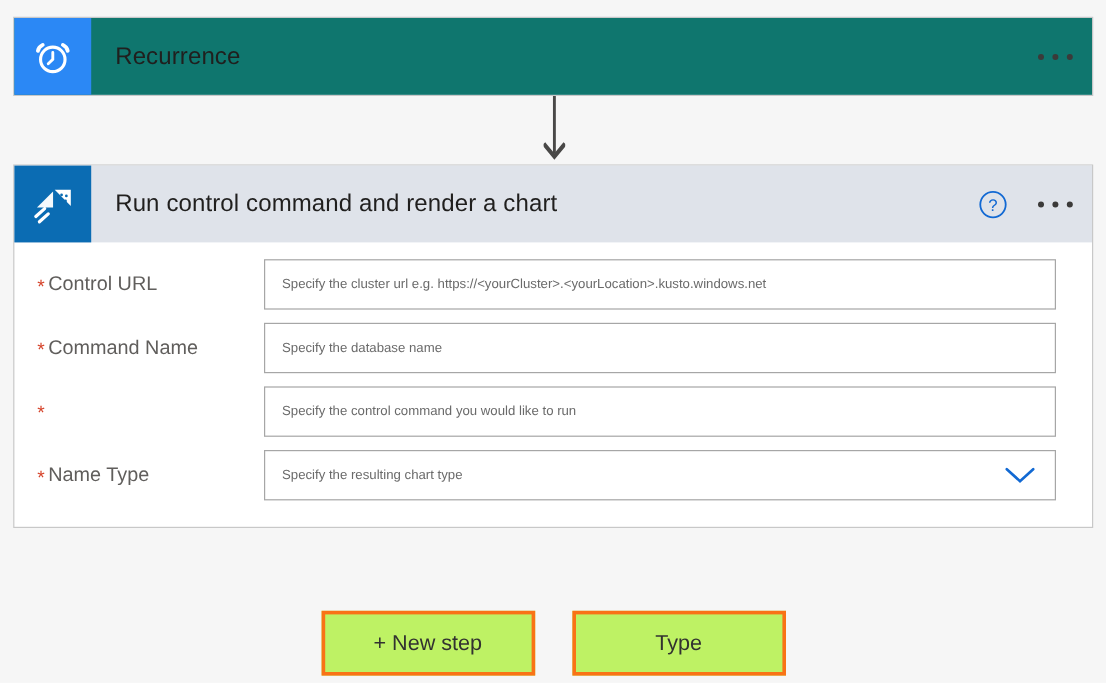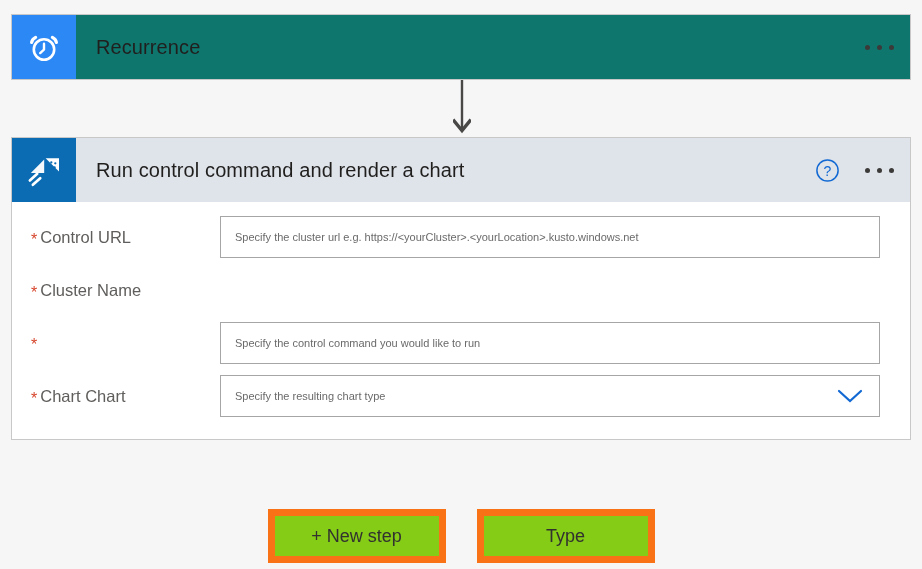--- a/index.html
+++ b/index.html
@@ -195,22 +195,22 @@
     position: absolute;
     left: 0;
     top: 509px;
     width: 922px;
     display: flex;
     justify-content: center;
     gap: 31px;
   }
   .footer-btn {
     height: 54px;
-    background: #84cc16;
-    border: 7px solid #f97316;
+    background: #bef264;
+    border: 3px solid #f97316;
     box-sizing: border-box;
     display: flex;
     align-items: center;
     justify-content: center;
     font-family: "Liberation Sans", sans-serif;
     font-size: 18px;
     color: #323130;
     cursor: pointer;
     padding: 0;
   }
@@ -292,37 +292,40 @@
         <span>Control URL</span>
       </div>
       <div class="field-input">
         <input type="text" placeholder="Specify the cluster url e.g. https://&lt;yourCluster&gt;.&lt;yourLocation&gt;.kusto.windows.net" style="">
       </div>
     </div>
 
     <div class="form-row">
       <div class="field-label">
         <span class="req-star">*</span>
-        <span>Cluster Name</span>
+        <span>Command Name</span>
+      </div>
+      <div class="field-input">
+        <input type="text" placeholder="Specify the database name" style="">
       </div>
     </div>
 
     <div class="form-row">
       <div class="field-label">
         <span class="req-star">*</span>
       </div>
       <div class="field-input">
         <input type="text" placeholder="Specify the control command you would like to run" style="">
       </div>
     </div>
 
     <div class="form-row">
       <div class="field-label">
         <span class="req-star">*</span>
-        <span>Chart Chart</span>
+        <span>Name Type</span>
       </div>
       <div class="field-input has-chevron">
         <input type="text" placeholder="Specify the resulting chart type" style="">
         <span class="chevron">
           <svg width="26" height="16" viewBox="0 0 26 16" aria-hidden="true">
             <path d="M2 3 L13 13 L24 3" fill="none" stroke="#1269d3" stroke-width="2.2" stroke-linecap="round"></path>
           </svg>
         </span>
       </div>
     </div>

